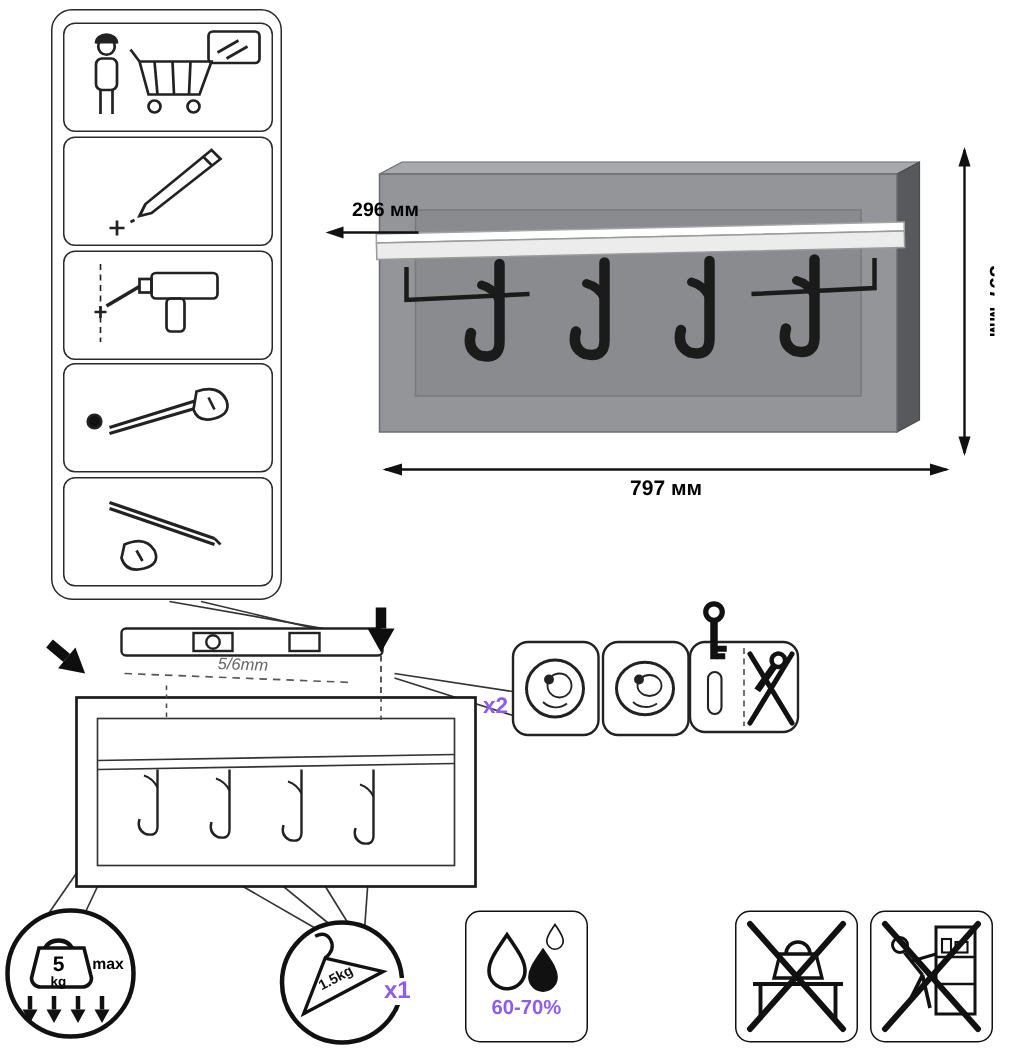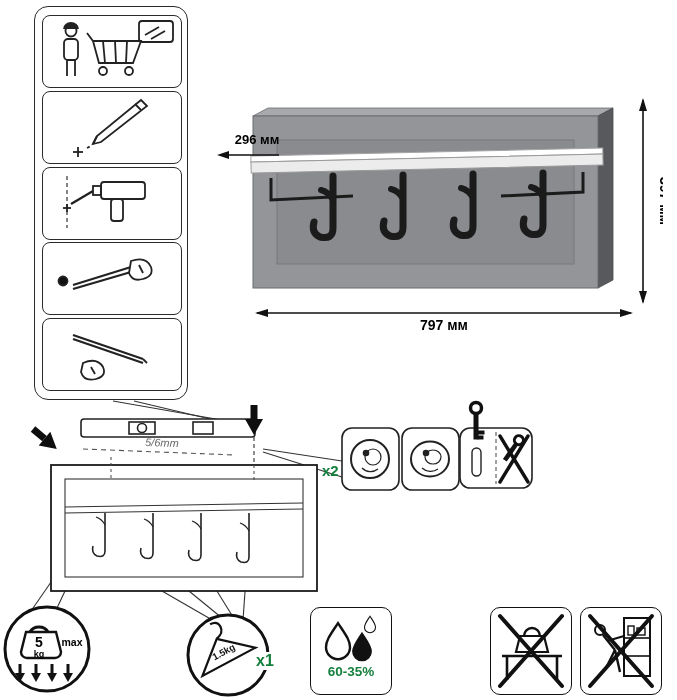--- a/index.html
+++ b/index.html
@@ -1,17 +1,17 @@
 <!DOCTYPE html>
 <html><head>
 <meta charset="utf-8">
 <style>
   html,body{margin:0;padding:0;background:#fff;}
   #canvas{position:relative;width:677px;height:700px;background:#fff;overflow:hidden;
-          font-family:"Liberation Sans", sans-serif;color:#15803d;}
+          font-family:"Liberation Sans", sans-serif;color:#8b5cf6;}
   .abs{position:absolute;}
   svg{display:block;}
   .tools-panel{left:34px;top:6px;width:154px;height:394px;border:1.6px solid #2a2a2a;border-radius:14px;background:#fff;
                display:flex;flex-direction:column;justify-content:space-between;padding:8px 7px;box-sizing:border-box;}
   .tool-box{width:138px;height:71px;border:1.3px solid #2a2a2a;border-radius:8px;background:#fff;}
   .qty-text{font-weight:bold;font-size:15px;}
   .cond-box{width:82px;height:88px;border:1.6px solid #111;border-radius:10px;background:#fff;box-sizing:border-box;
             display:flex;flex-direction:column;align-items:center;justify-content:flex-start;}
   .cond-label{font-weight:bold;font-size:13.5px;margin-top:-2px;}
   .x1-label{font-weight:bold;font-size:16px;background:#fff;padding:0 2px;}
@@ -283,21 +283,21 @@
   <div class="abs x1-label" style="left:254px;top:652px">x1</div>
 
   <div class="abs cond-box" style="left:310px;top:607px">
     <svg width="78" height="58" viewBox="0 0 78 58">
       <g stroke="#111" stroke-width="2" fill="#fff">
         <path transform="translate(26,32) scale(1.2)" d="M0,-14 C6,-5 10,0 10,6 a10,10 0 1 1 -20,0 C-10,0 -6,-5 0,-14 Z"></path>
         <path transform="translate(50,38) scale(0.9)" d="M0,-14 C6,-5 10,0 10,6 a10,10 0 1 1 -20,0 C-10,0 -6,-5 0,-14 Z" fill="#111"></path>
         <path transform="translate(58,16) scale(0.55)" d="M0,-14 C6,-5 10,0 10,6 a10,10 0 1 1 -20,0 C-10,0 -6,-5 0,-14 Z"></path>
       </g>
     </svg>
-    <div class="cond-label">60-35%</div>
+    <div class="cond-label">60-70%</div>
   </div>
 
 
   <div class="abs cond-box" style="left:490px;top:607px">
     <svg width="78" height="84" viewBox="0 0 78 84">
       <g stroke="#111" fill="#fff">
         <line x1="10" y1="48" x2="70" y2="48" stroke-width="2.6"></line>
         <line x1="15" y1="48" x2="15" y2="72" stroke-width="2.6"></line>
         <line x1="65" y1="48" x2="65" y2="72" stroke-width="2.6"></line>
         <path d="M32,28 a8,8 0 0 1 16,0" fill="none" stroke-width="2.4"></path>

